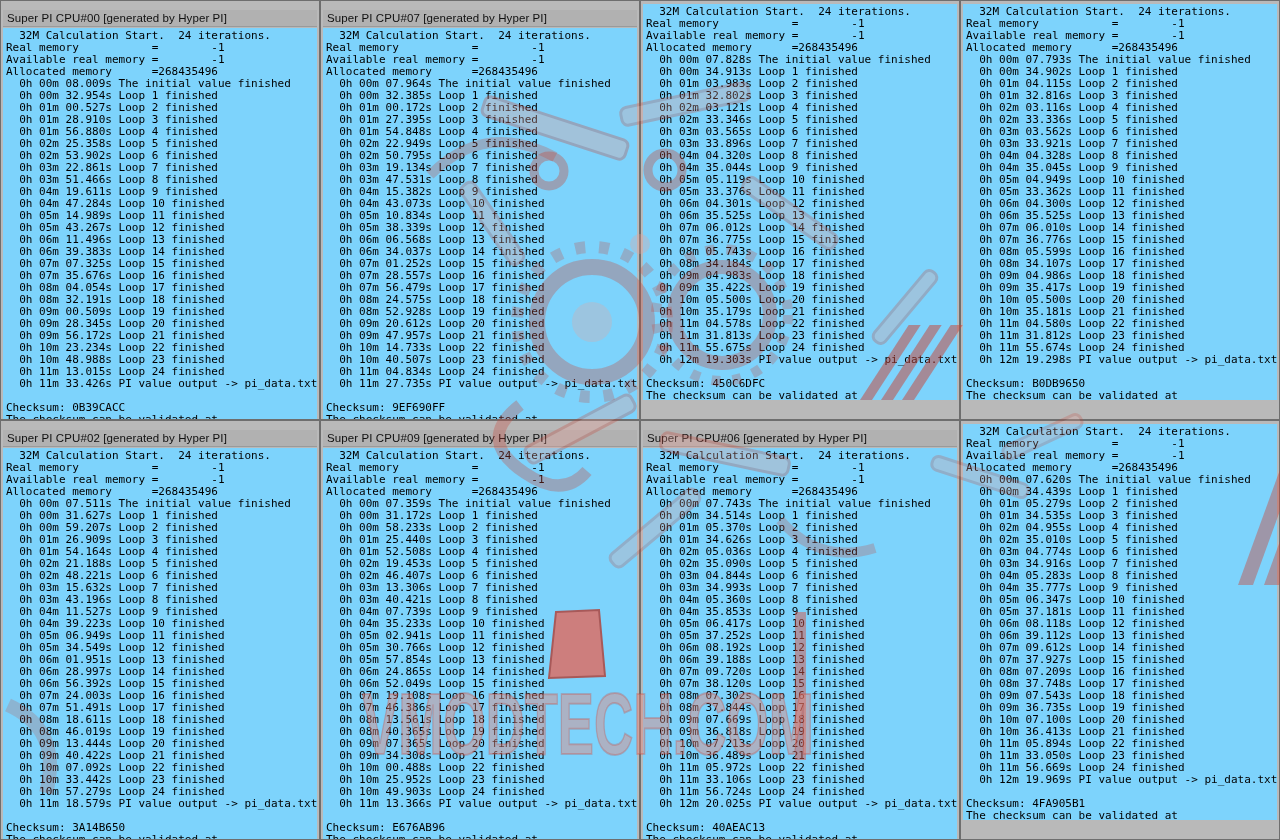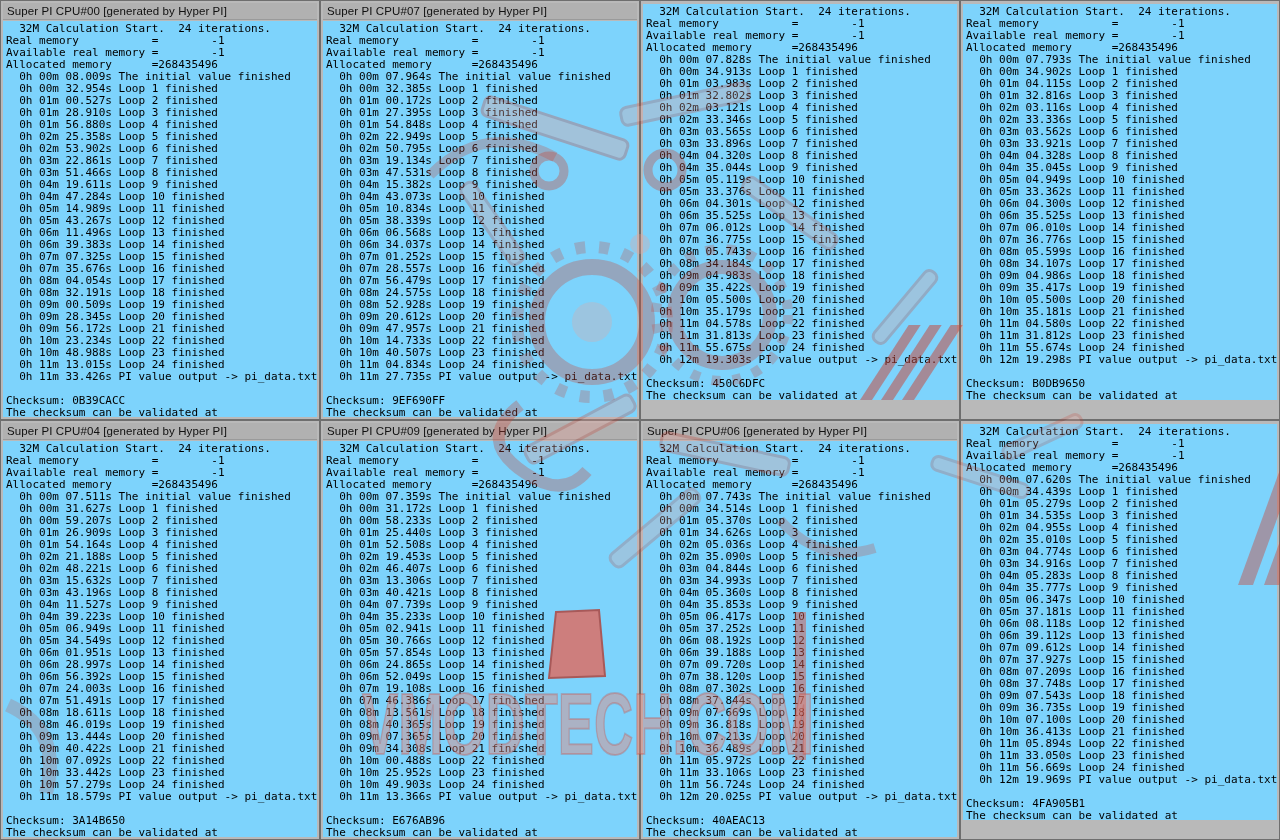--- a/index.html
+++ b/index.html
@@ -23,20 +23,21 @@
     overflow:hidden;
   }
   .titlebar {
     height:17px;
     background:#b1b1b1;
     border-bottom:1px solid #9a9a9a;
     display:flex;
     align-items:center;
     padding:0 4px;
     cursor:default;
+    margin-top:7px;
   }
   .title {
     font-size:11.5px;
     line-height:16px;
     color:#101010;
     white-space:nowrap;
     letter-spacing:0.1px;
   }
   .console {
     background:#7dd3fc;
@@ -209,21 +210,21 @@
   0h 11m 31.812s Loop 23 finished
   0h 11m 55.674s Loop 24 finished
   0h 12m 19.298s PI value output -&gt; pi_data.txt
 
 Checksum: B0DB9650
 The checksum can be validated at</pre>
   </div>
 
   <div class="window">
     <div class="titlebar">
-      <span class="title">Super PI CPU#04 [generated by Hyper PI]</span>
+      <span class="title">Super PI CPU#02 [generated by Hyper PI]</span>
     </div>
     <pre class="console">  32M Calculation Start.  24 iterations.
 Real memory           =        -1
 Available real memory =        -1
 Allocated memory      =268435496
   0h 00m 07.511s The initial value finished
   0h 00m 31.627s Loop 1 finished
   0h 00m 59.207s Loop 2 finished
   0h 01m 26.909s Loop 3 finished
   0h 01m 54.164s Loop 4 finished

